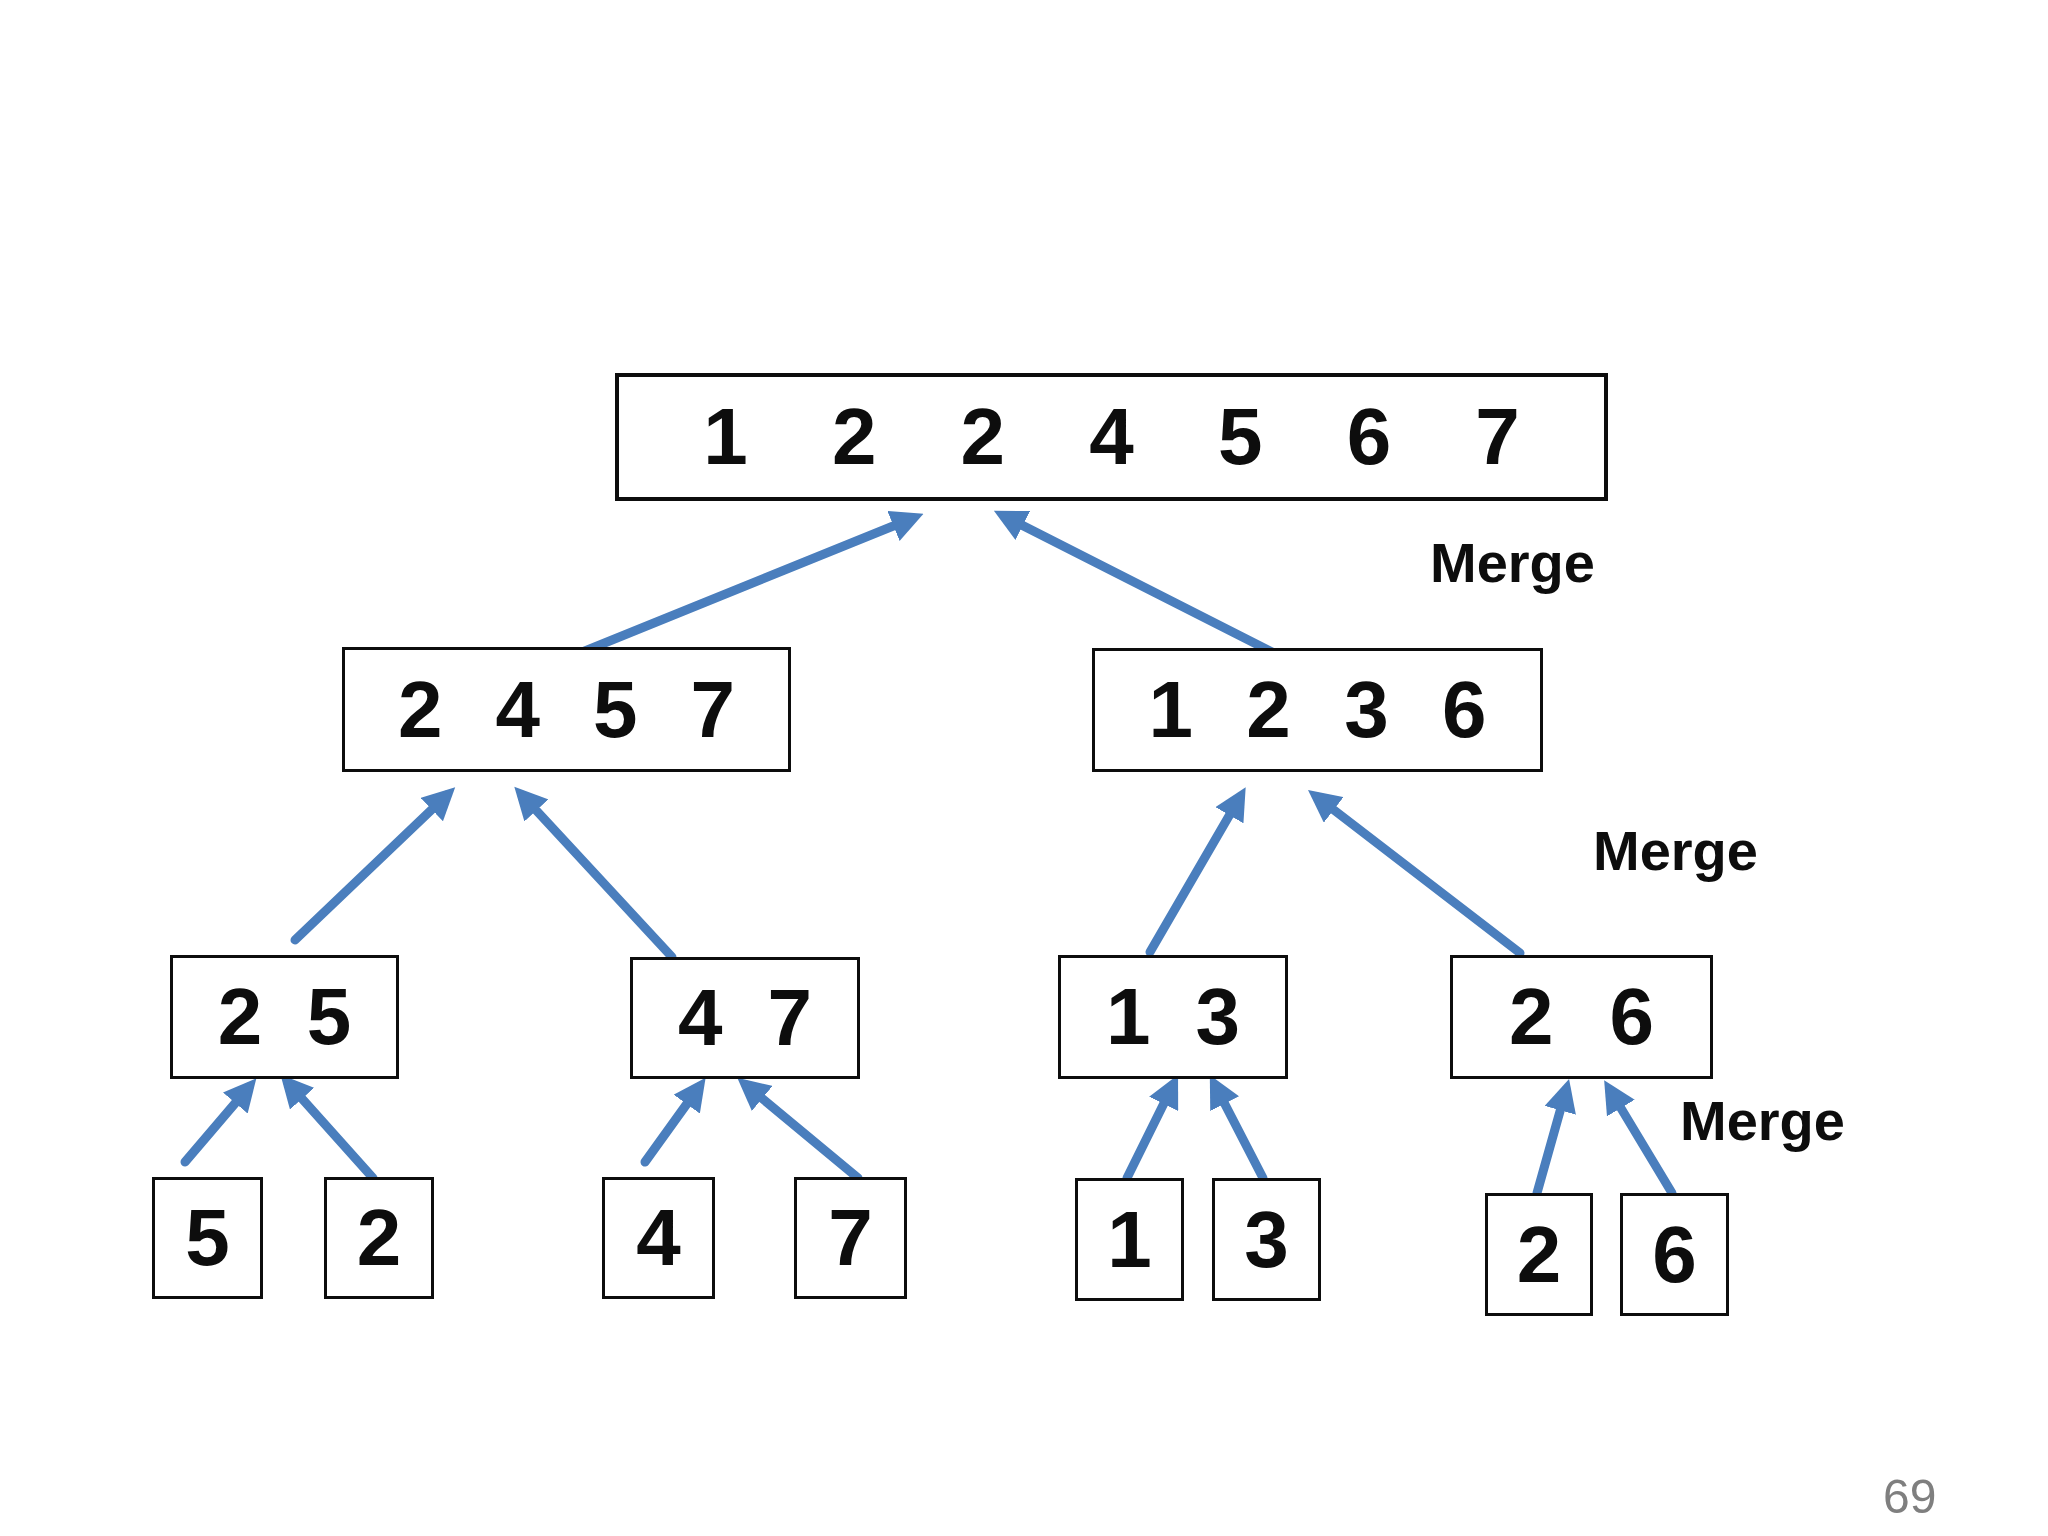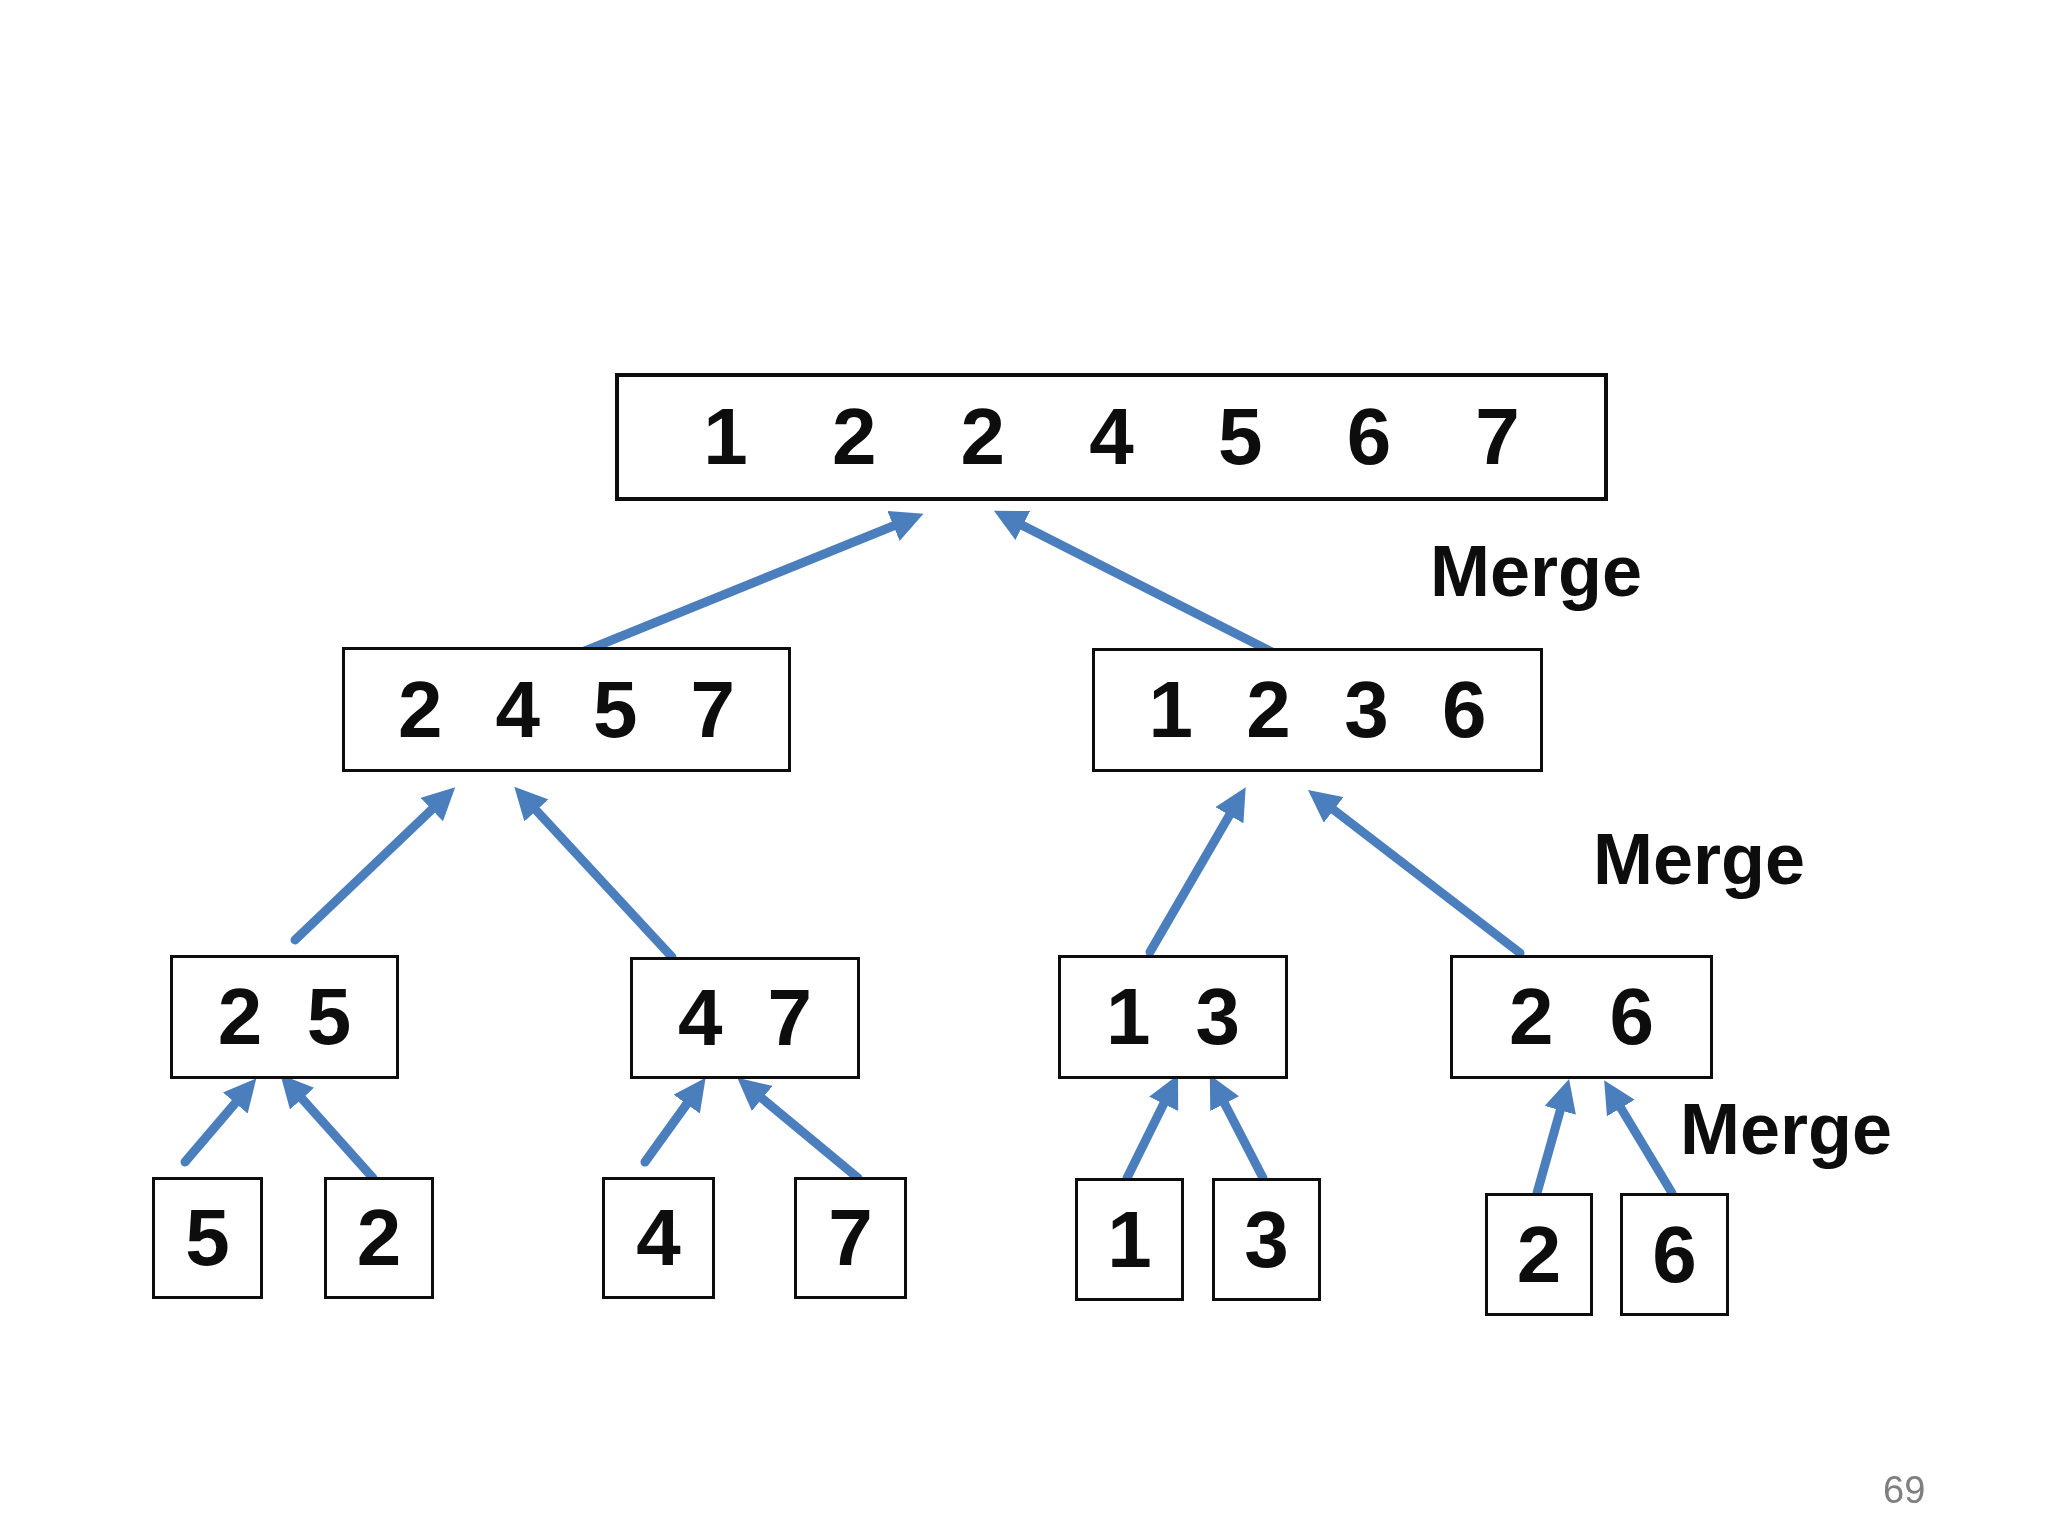--- a/index.html
+++ b/index.html
@@ -25,27 +25,27 @@
   .b-l3d  {left:1450px;top:955px; width:257px; height:118px;}
   .b-l4a  {left:152px; top:1177px;width:105px; height:116px;}
   .b-l4b  {left:324px; top:1177px;width:104px; height:116px;}
   .b-l4c  {left:602px; top:1177px;width:107px; height:116px;}
   .b-l4d  {left:794px; top:1177px;width:107px; height:116px;}
   .b-l4e  {left:1075px;top:1178px;width:103px; height:117px;}
   .b-l4f  {left:1212px;top:1178px;width:103px; height:117px;}
   .b-l4g  {left:1485px;top:1193px;width:102px; height:117px;}
   .b-l4h  {left:1620px;top:1193px;width:103px; height:117px;}
   .merge-label{
-    position:absolute;font-size:72px;font-weight:700;color:#0d0d0d;line-height:1;
+    position:absolute;font-size:56px;font-weight:700;color:#0d0d0d;line-height:1;
   }
   .m1{left:1430px;top:535px;}
   .m2{left:1593px;top:823px;}
   .m3{left:1680px;top:1093px;}
   .page-number{
-    position:absolute;left:1883px;top:1469px;font-size:38px;color:#7f7f7f;
+    position:absolute;left:1883px;top:1469px;font-size:48px;color:#7f7f7f;
   }
 </style>
 </head>
 <body>
 
 <div class="slide">
 
   <svg class="arrow-layer" viewBox="0 0 2048 1536" xmlns="http://www.w3.org/2000/svg">
     <defs>
       <marker id="ah" viewBox="0 0 10 10" refX="6.5" refY="5" markerWidth="3.6" markerHeight="3.6" orient="auto-start-reverse">

